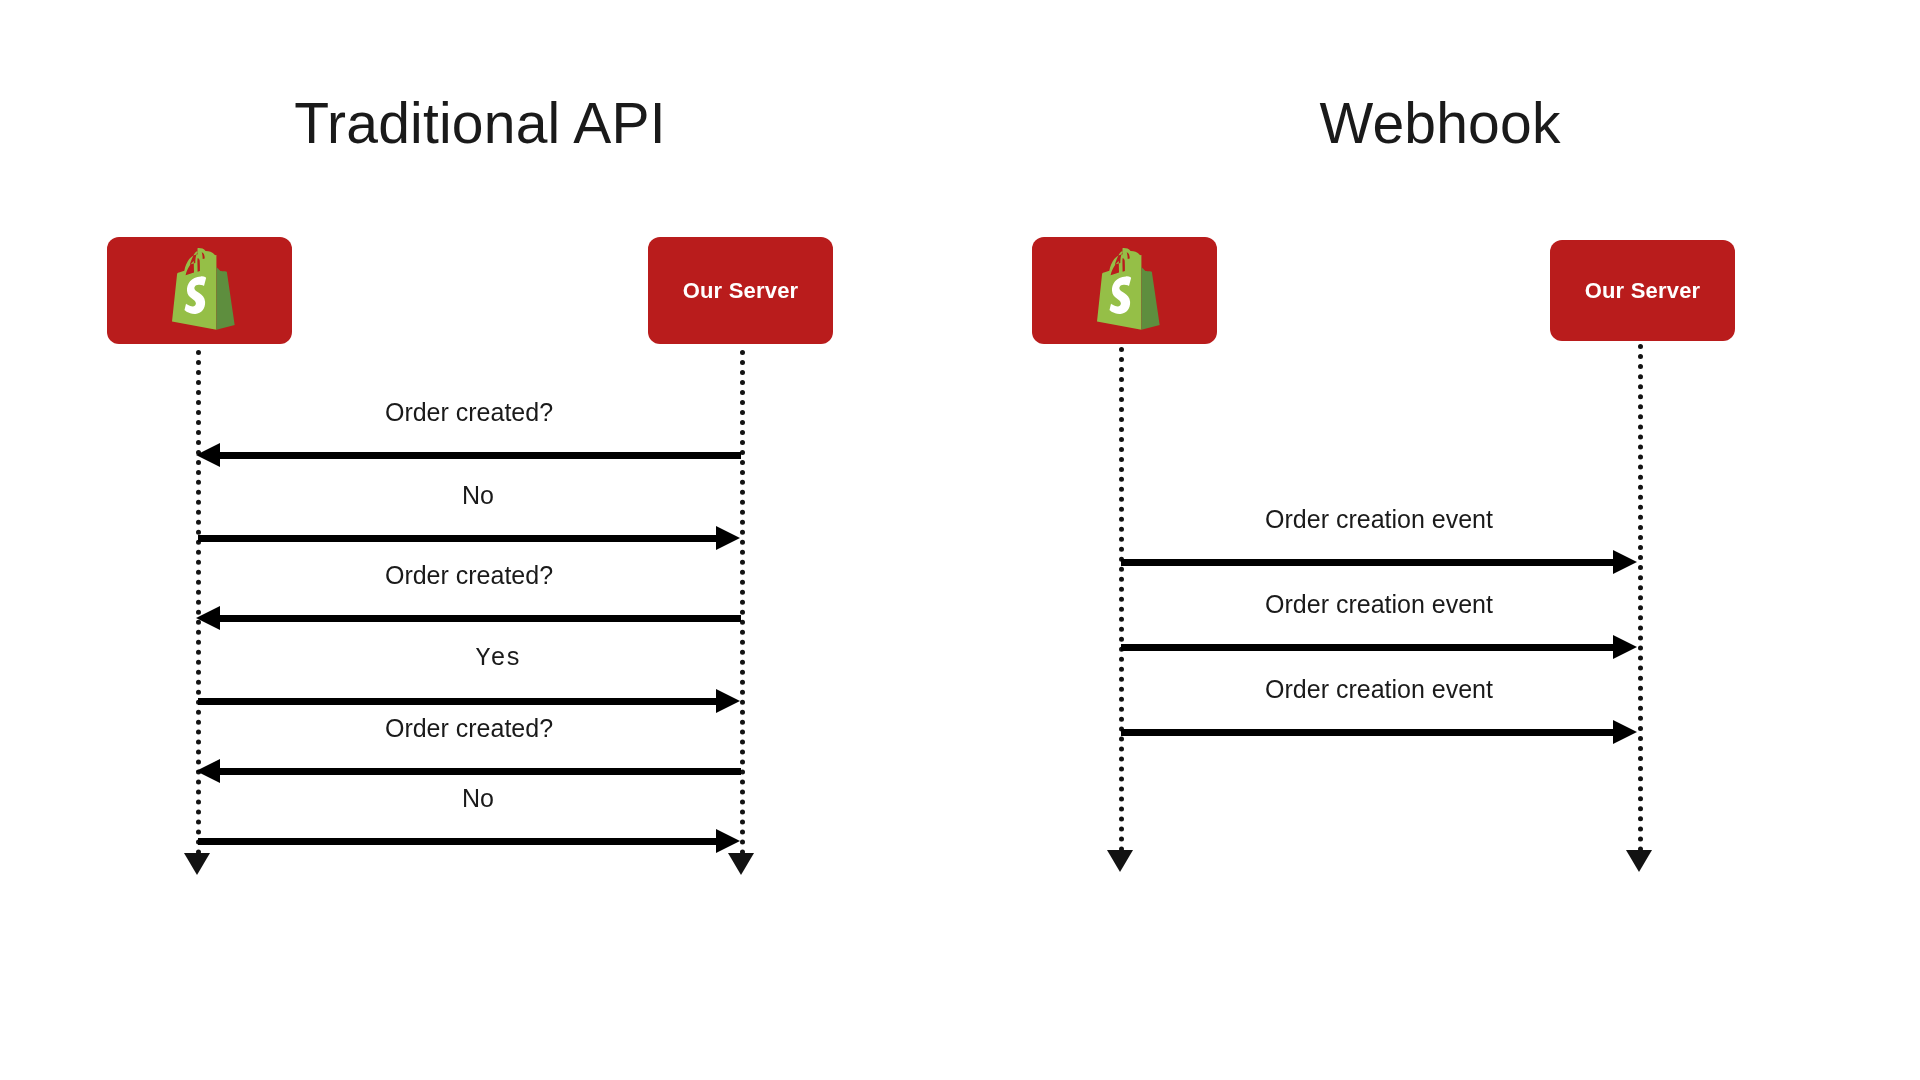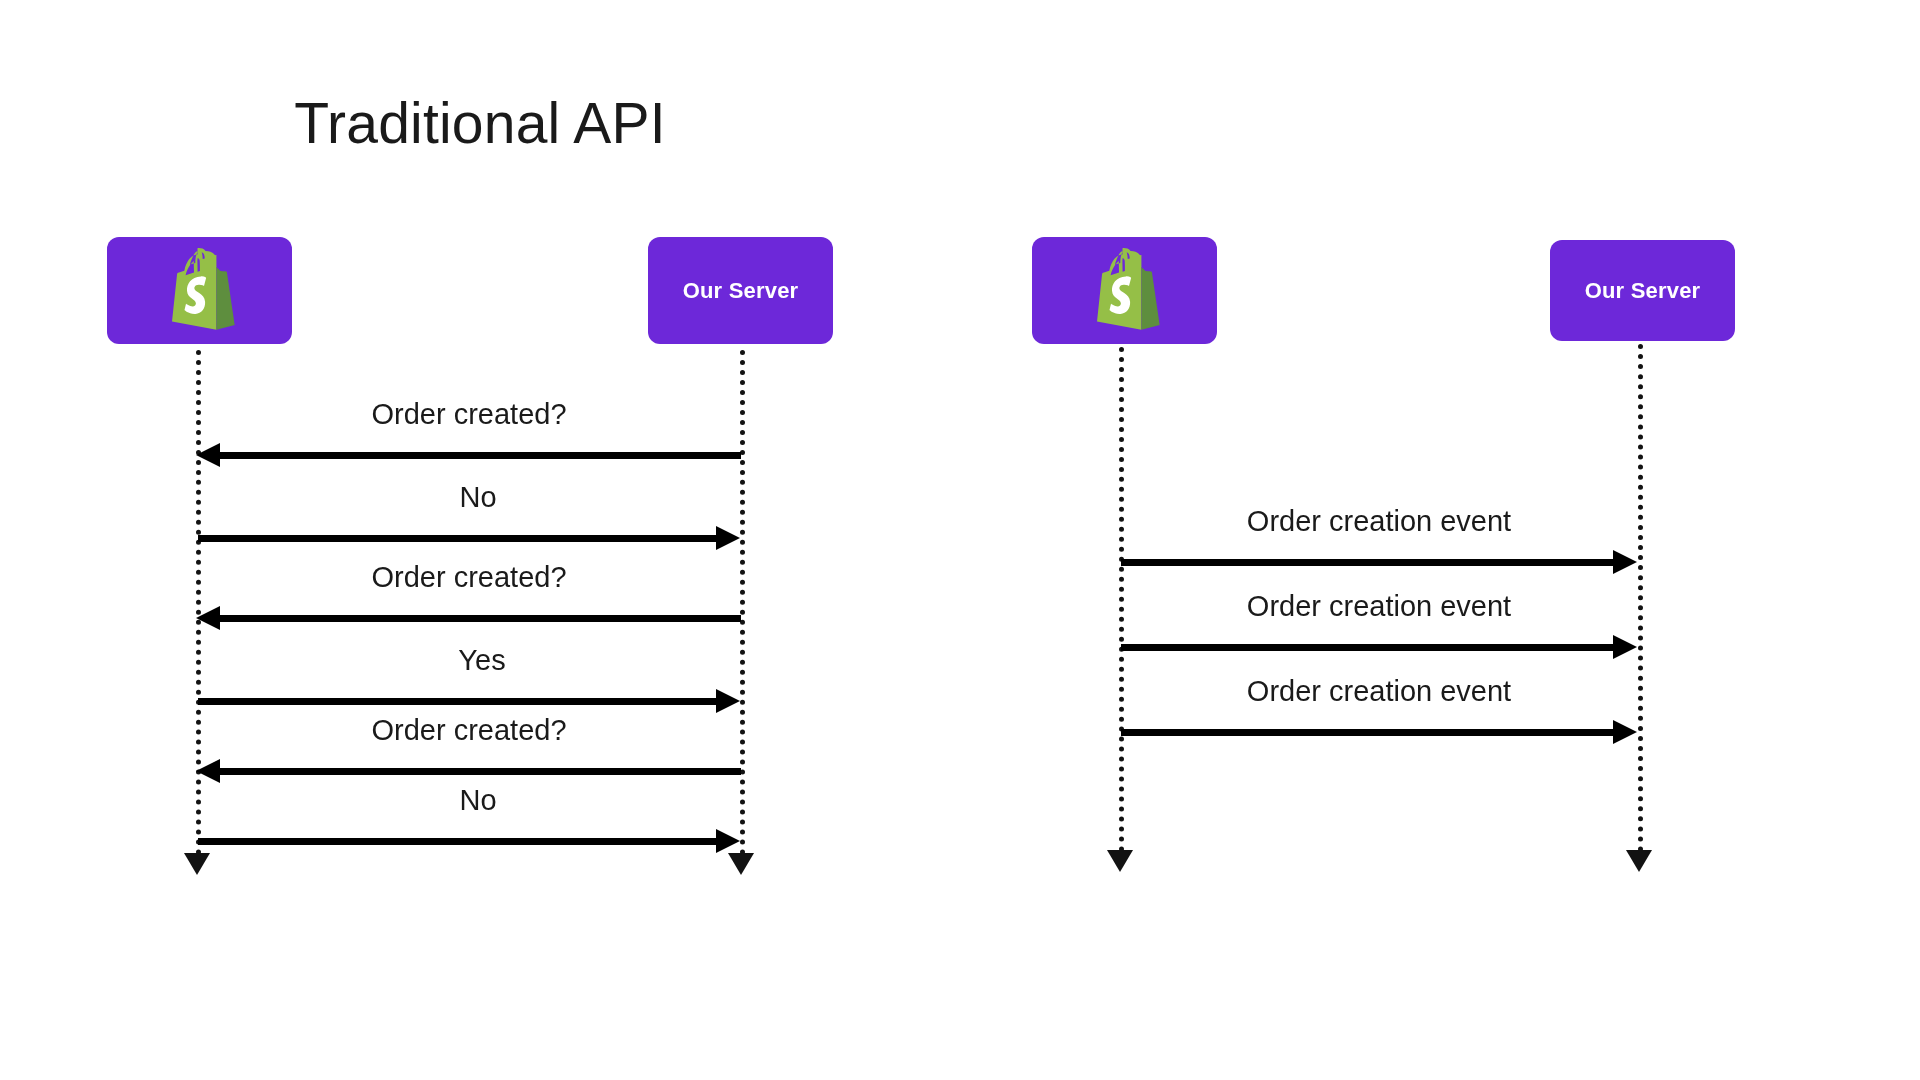--- a/index.html
+++ b/index.html
@@ -17,21 +17,21 @@
   .panel-title{
     position:absolute;top:92px;left:0;width:100%;
     text-align:center;
     font-size:57px;font-weight:300;color:#1a1a1a;
     letter-spacing:0.2px;line-height:1.1;
     white-space:nowrap;
   }
 
   .node-box{
     position:absolute;
-    background:#6d28d9;
+    background:#b91c1c;
     border-radius:12px;
     display:flex;align-items:center;justify-content:center;
   }
   .node-label{
     color:#ffffff;font-weight:bold;font-size:22px;
     letter-spacing:0.2px;white-space:nowrap;
   }
 
   .shopify-logo{width:74px;height:86px;display:block;}
 
@@ -60,21 +60,21 @@
     border-bottom:12px solid transparent;
     border-left:24px solid #000000;
   }
   .msg-head.left{
     border-top:12px solid transparent;
     border-bottom:12px solid transparent;
     border-right:24px solid #000000;
   }
   .msg-label{
     position:absolute;
-    font-size:29px;font-weight:400;color:#1a1a1a;
+    font-size:25px;font-weight:400;color:#1a1a1a;
     white-space:nowrap;
     text-align:left;
     transform:translateX(-50%);
   }
 </style>
 </head>
 <body>
 
 <div class="stage">
 
@@ -114,41 +114,42 @@
       <div class="msg-head right" style="left:716px;"></div>
     </div>
 
     <div class="msg" style="left:0;top:615px;">
       <div class="msg-label" style="left:469px;top:-54px;">Order created?</div>
       <div class="msg-line" style="left:220px;width:521px;"></div>
       <div class="msg-head left" style="left:196px;"></div>
     </div>
 
     <div class="msg" style="left:0;top:698px;">
-      <div class="msg-label" style="left:482px;top:-54px;">Yes</div>
+      <div class="msg-label" style="left:498px;top:-54px;font-family:Liberation Mono, monospace;">Yes</div>
       <div class="msg-line" style="left:198px;width:521px;"></div>
       <div class="msg-head right" style="left:716px;"></div>
     </div>
 
     <div class="msg" style="left:0;top:768px;">
       <div class="msg-label" style="left:469px;top:-54px;">Order created?</div>
       <div class="msg-line" style="left:220px;width:521px;"></div>
       <div class="msg-head left" style="left:196px;"></div>
     </div>
 
     <div class="msg" style="left:0;top:838px;">
       <div class="msg-label" style="left:478px;top:-54px;">No</div>
       <div class="msg-line" style="left:198px;width:521px;"></div>
       <div class="msg-head right" style="left:716px;"></div>
     </div>
 
   </div>
 
   <div class="panel" id="panel-right">
 
+    <div class="panel-title">Webhook</div>
 
     <div class="node-box" style="left:72px;top:237px;width:185px;height:107px;">
       <span>
         <svg class="shopify-logo" viewBox="0 0 74 86" xmlns="http://www.w3.org/2000/svg">
           <path d="M34.5 6.5c-6.2 0-11.3 6.8-13.2 16.3l-5.3 1.7c-1.7.5-1.8.6-2 2.2L9 73.6l44.4 8.1V6.9c-.4 0-.8.1-1.3.3-.3-.4-.7-.9-1.1-1.3-1.9-2-4.7-3-8.1-3-.1 0-.2 0-.3.1C41 .6 38.2 0 35.8 0l-.2 0c-.4 0-.8.2-1.1.3zM31 24.6l-8.4 2.6C24 21.3 27.5 15.4 31 13c-.1.3-.2.6-.2.9-.1 3.4.2 7.1.2 10.7zm5.7-11.9c.2 3.3.2 6.9.2 10.4l-2.3.7c0-3.4-.2-7.1-.2-10.5 0-1.2.1-2.3.3-3.3 1.3.6 1.9 1.7 2 2.7zM33.3 3.5c.5 0 .9.1 1.3.3-1.4 2.4-2.3 6-2.3 10.6v.5l-5.4 1.7c1.6-6 4.4-11.5 6.4-13.1zm8.4 6.9l-2 .6c0-2.6-.4-5-1-6.7 2 .4 2.9 2.8 3 6.1z" fill="#95bf47"></path>
           <path d="M53.4 6.9v74.8l18.4-4.6S64 24.4 63.9 24c-.1-.4-.4-.6-.7-.6-.3 0-5.6-.4-5.6-.4s-3.6-3.5-4.2-4.1z" fill="#5e8e3e"></path>
           <path d="M43.1 29.9l-2.1 8s-2.4-1.3-5.3-1.1c-4.3.3-4.3 3-4.3 3.7.2 3.7 10.1 4.5 10.7 13.3.4 6.9-3.7 11.7-9.6 12.1-7.1.4-11-3.8-11-3.8l1.5-6.4s3.9 3 7.1 2.7c2.1-.1 2.8-1.8 2.8-3.1-.3-4.8-8.3-4.5-8.9-12.6-.4-6.8 4-13.7 13.9-14.3 3.8-.3 5.2 1.5 5.2 1.5z" fill="#ffffff"></path>
         </svg>
       </span>
     </div>

